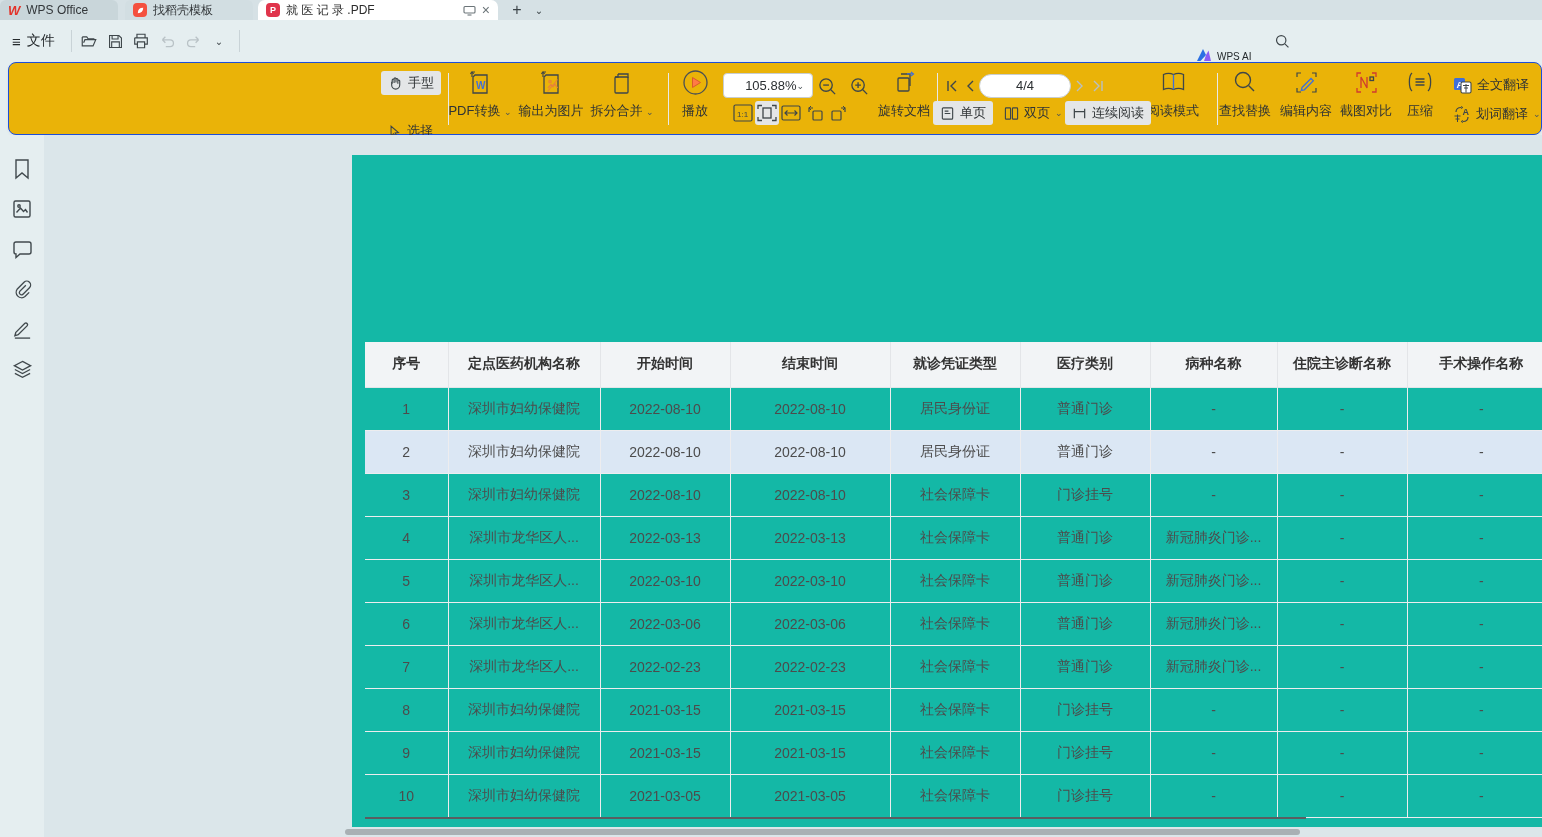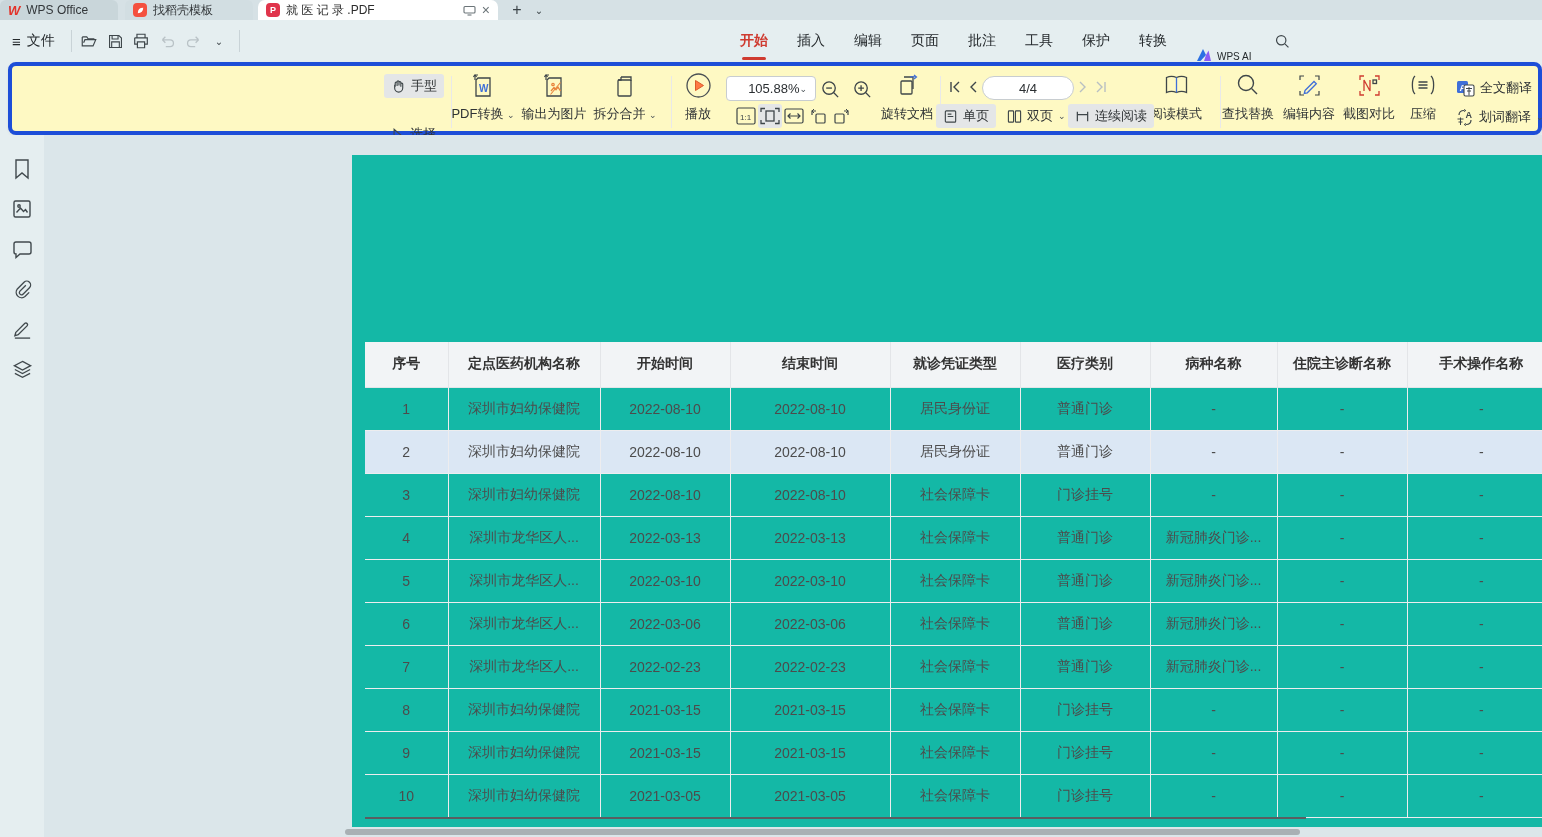--- a/index.html
+++ b/index.html
@@ -38,37 +38,37 @@
   .mi { position:relative; height:42px; display:flex; align-items:center; font-size:14px; color:#24292c; }
   .mi.active { color:#cf3b30; font-weight:bold; }
   .mi.active::after { content:""; position:absolute; left:2px; right:2px; bottom:2px; height:3px;
                       background:#cf3b30; border-radius:2px; }
   .wpsai { position:absolute; left:1196px; top:0; height:42px; display:flex; align-items:flex-end; gap:5px;
            font-size:10px; color:#24292c; }
   .menusearch { position:absolute; left:1270px; top:9px; width:24px; height:24px;
                 display:flex; align-items:center; justify-content:center; }
 
   
-  .panel { position:absolute; left:8px; top:62px; width:1534px; height:73px; background:#fef9c3;
-           border:4px solid #1d4ed8; border-radius:8px; box-shadow:0 1px 3px rgba(40,60,70,.07); }
+  .panel { position:absolute; left:8px; top:62px; width:1534px; height:73px; background:#eab308;
+           border:1px solid #1d4ed8; border-radius:8px; box-shadow:0 1px 3px rgba(40,60,70,.07); }
   .panel .vsep { position:absolute; top:10px; height:52px; width:1px; background:#e9e9e9; }
   .tglbtn { display:flex; align-items:center; gap:5px; font-size:13px; padding:2px 7px; border-radius:3px;
             height:24px; white-space:nowrap; color:#2f3335; }
   .tglbtn.on { background:#e4e6e7; }
   .bigbtn { position:absolute; top:6px; text-align:center; }
   .bigbtn .bicon { height:30px; display:flex; align-items:flex-start; justify-content:center; }
   .bigbtn .blabel { margin-top:3px; font-size:13px; color:#2f3335; white-space:nowrap; }
   .chev { font-size:9px; color:#4b5357; }
   .zoombox { position:absolute; left:714px; top:10px; width:90px; height:25px; border:1px solid #c8cdd0;
              border-radius:4px; background:#fff; display:flex; align-items:center; padding:0 8px;
              font-size:13px; color:#2b2f32; }
   .zoombox .zval { flex:1; text-align:right; }
   .iconbtn { position:absolute; width:24px; height:24px; display:flex; align-items:center; justify-content:center;
              border-radius:3px; }
-  .navwrap { position:absolute; left:934px; top:10px; height:25px; display:flex; }
+  .navwrap { position:absolute; left:934px; top:10px; height:25px; display:flex; align-items:center; }
   .navbtn { width:18px; height:22px; display:flex; align-items:center; justify-content:center; }
   .pagebox { width:92px; height:24px; border:1px solid #c8cdd0; border-radius:12px; background:#fff;
              display:flex; align-items:center; justify-content:center; font-size:13px; color:#2b2f32; }
   .row2 { position:absolute; top:38px; height:24px; display:flex; align-items:center; }
   .smicons { position:absolute; left:722px; top:38px; display:flex; }
   .smico { width:24px; height:24px; border-radius:3px; display:flex; align-items:center; justify-content:center; }
   .smico.on { background:#e4e6e7; }
   .inlbtn { position:absolute; display:flex; align-items:center; gap:5px; font-size:13px; color:#2f3335;
             white-space:nowrap; }
 
@@ -159,30 +159,20 @@
         <svg width="17" height="17" viewBox="0 0 20 20" fill="none" stroke="#b9c2c6" stroke-width="1.5">
           <path d="M16 8 H7 a4 4 0 0 0 0 8 h5 M16 8 l-3.5-3.5 M16 8 l-3.5 3.5"></path>
         </svg>
       </span>
       <span class="qbtn" style="font-size:10px;color:#3f474b;">
         <span>⌄</span>
       </span>
     </div>
     <div class="vline" style="left:239px;"></div>
 
-    <div class="menu-items">
-      <span class="mi active">开始</span>
-      <span class="mi">插入</span>
-      <span class="mi">编辑</span>
-      <span class="mi">页面</span>
-      <span class="mi">批注</span>
-      <span class="mi">工具</span>
-      <span class="mi">保护</span>
-      <span class="mi">转换</span>
-    </div>
 
     <div class="wpsai">
       <svg width="16" height="14" viewBox="0 0 16 14">
         <polygon points="1,13 7,1 10,7 4.5,13" fill="#2b6fe3"></polygon>
         <polygon points="10,7 12.5,2.5 15,13 8,13" fill="#8a5cf5"></polygon>
       </svg>
       <span>WPS AI</span>
     </div>
     <div class="menusearch">
       <svg width="17" height="17" viewBox="0 0 20 20" fill="none" stroke="#3f474b" stroke-width="1.4">

